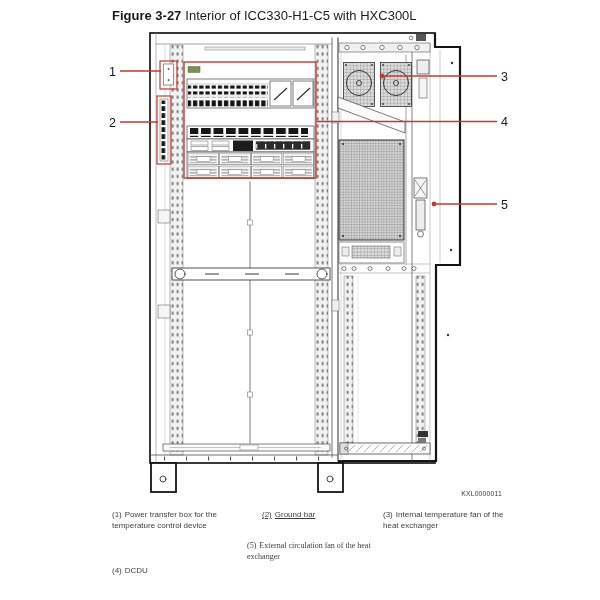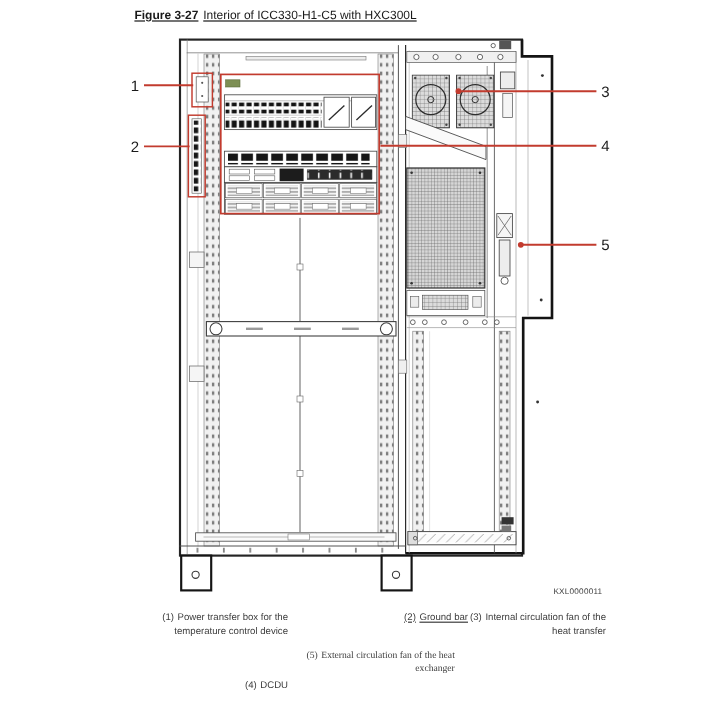--- a/index.html
+++ b/index.html
@@ -1,28 +1,28 @@
 <!DOCTYPE html>
 <html><head>
 <meta charset="utf-8">
 <style>
   html,body{margin:0;padding:0;}
   body{
     width:600px;height:600px;background:#ffffff;position:relative;overflow:hidden;
     font-family:"Liberation Sans", sans-serif;color:#3a3a3a;
   }
-  .title{position:absolute;left:112px;top:8px;font-size:10px;color:#1a1a1a;white-space:nowrap;text-decoration:underline;}
+  .title{position:absolute;left:112px;top:8px;font-size:13px;color:#1a1a1a;white-space:nowrap;}
   .title .lbl{font-weight:bold;margin-right:4px;}
   svg{position:absolute;left:0;top:0;}
   svg text{font-family:"Liberation Sans", sans-serif;}
   .callout-num{font-size:12.5px;fill:#1a1a1a;}
   .drawing-id{position:absolute;left:380px;top:490px;width:122px;text-align:right;
     font-size:6.8px;color:#3c3c3c;letter-spacing:0.2px;}
   .captions{position:absolute;left:0;top:0;width:600px;height:600px;pointer-events:none;}
-  .cap{position:absolute;font-size:8px;line-height:10.5px;color:#3d3d3d;text-align:right;}
+  .cap{position:absolute;font-size:8px;line-height:10.5px;color:#3d3d3d;}
   .cap .n{margin-right:3px;}
   .cap1{left:112px;top:510px;width:128px;}
   .cap2{left:262px;top:510px;width:128px;text-decoration:underline;}
   .cap3{left:383px;top:510px;width:122px;}
   .cap4{left:112px;top:566px;width:128px;}
   .cap5{left:247px;top:541px;width:132px;font-family:Liberation Serif, serif;}
 </style>
 </head>
 <body>
 
@@ -295,16 +295,16 @@
     <line x1="434" y1="204" x2="497" y2="204" stroke="#c23b2e" stroke-width="1.6"></line>
     <text x="501" y="208.5" class="callout-num">5</text>
   </g>
 </svg>
 
 <div class="drawing-id">KXL0000011</div>
 
 <div class="captions">
   <div class="cap cap1"><span class="n">(1)</span><span>Power transfer box for the temperature control device</span></div>
   <div class="cap cap2"><span class="n">(2)</span><span>Ground bar</span></div>
-  <div class="cap cap3"><span class="n">(3)</span><span>Internal circulation fan of the heat transfer</span></div>
+  <div class="cap cap3"><span class="n">(3)</span><span>Internal temperature fan of the heat exchanger</span></div>
   <div class="cap cap4"><span class="n">(4)</span><span>DCDU</span></div>
   <div class="cap cap5"><span class="n">(5)</span><span>External circulation fan of the heat exchanger</span></div>
 </div>
 
 </body></html>

